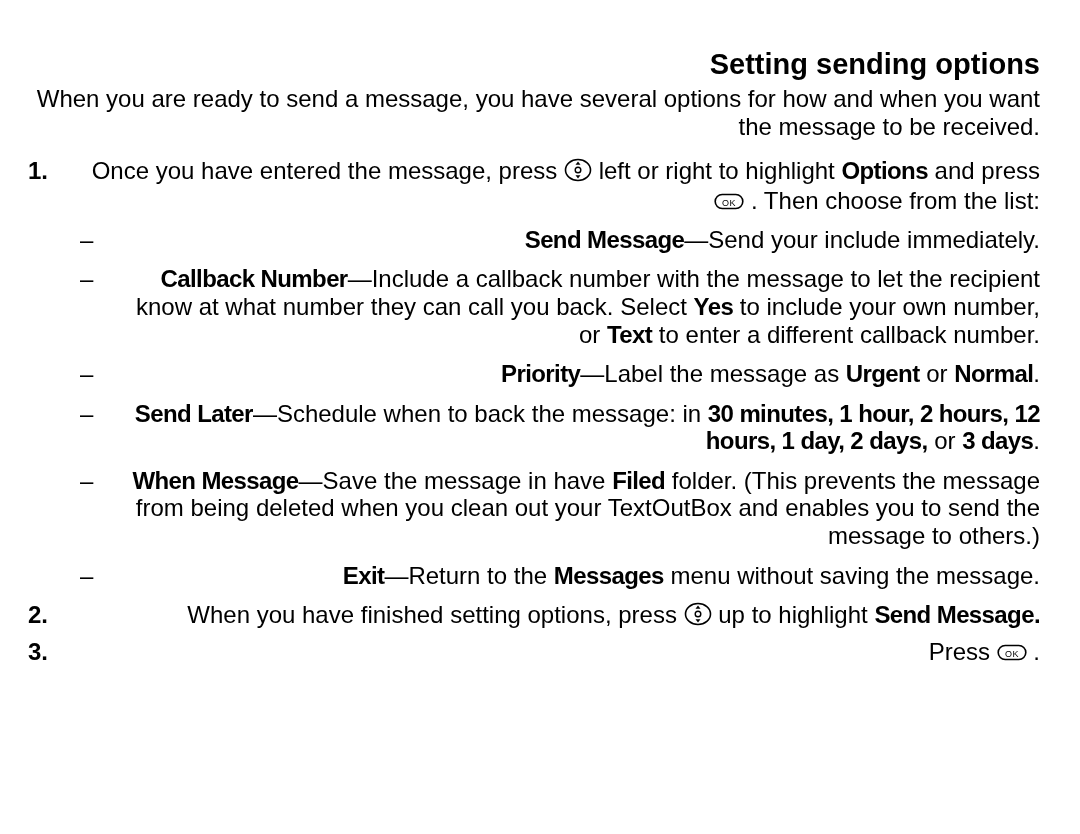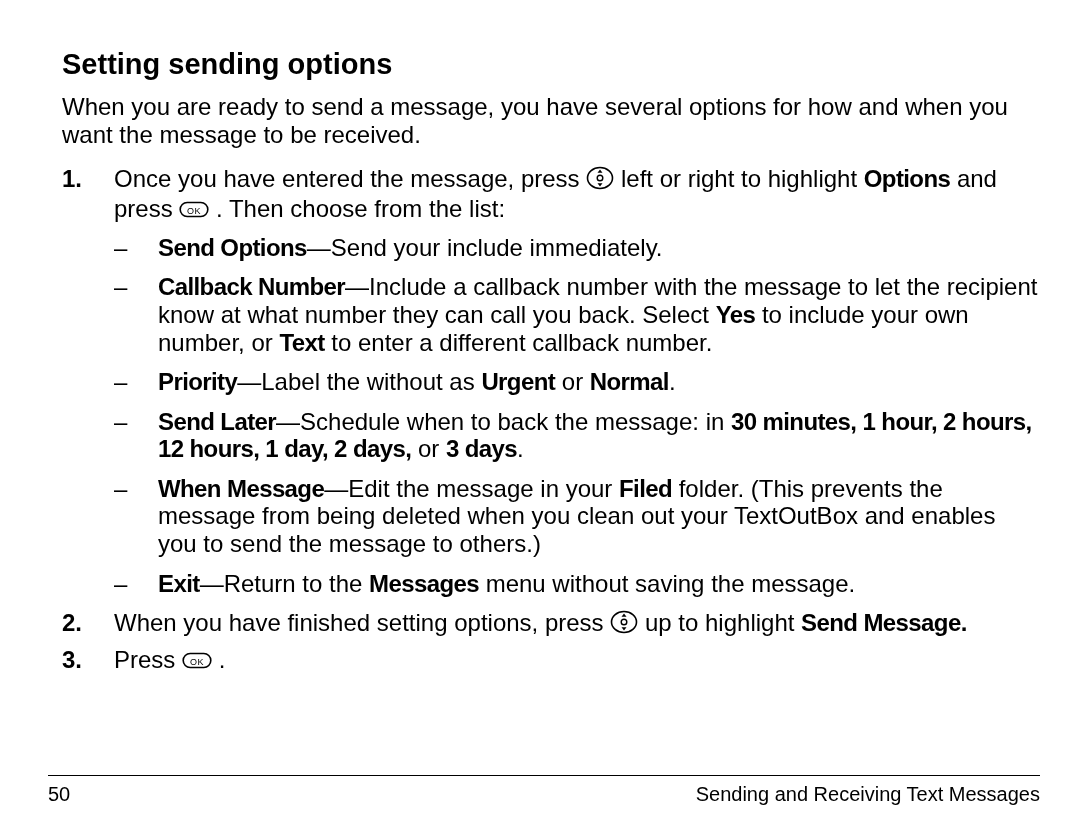--- a/index.html
+++ b/index.html
@@ -8,30 +8,31 @@
     background: #fff;
     color: #000;
     font-family: Helvetica, Arial, sans-serif;
     font-size: 24px;
     line-height: 1.15;
   }
   .page {
     box-sizing: border-box;
     width: 1080px;
     height: 834px;
-    padding: 48px 40px 0 62px;
+    padding: 48px 40px 0 28px;
     position: relative;
+    text-align: right;
   }
   h2.heading {
     font-size: 29px;
     font-weight: 700;
     margin: 0 0 4px 0;
   }
   .intro {
-    margin: 12px 0 16px 0;
+    margin: 4px 0 16px 0;
   }
   ol.main {
     list-style: none;
     padding: 0;
     margin: 0;
   }
   ol.main > li {
     position: relative;
     padding-left: 52px;
     margin-bottom: 6px;
@@ -125,37 +126,37 @@
       <span class="bsans">Options</span>
       <span> and press </span>
       <span class="icon-ok"><svg width="30" height="21">
             <use href="#ok-key"></use>
           </svg></span>
       <span>. Then choose from the list:</span>
 
       <ul class="sub">
         <li>
           <span class="dash">–</span>
-          <span class="bsans">Send Options</span><span>—Send your include immediately.</span>
+          <span class="bsans">Send Message</span><span>—Send your include immediately.</span>
         </li>
         <li>
           <span class="dash">–</span>
           <span class="bsans">Callback Number</span><span>—Include a callback number with the message to let the recipient know at what number they can call you back. Select </span><span class="bsans">Yes</span><span> to include your own number, or </span><span class="bsans">Text</span><span> to enter a different callback number.</span>
         </li>
         <li>
           <span class="dash">–</span>
-          <span class="bsans">Priority</span><span>—Label the without as </span><span class="bsans">Urgent</span><span> or </span><span class="bsans">Normal</span><span>.</span>
+          <span class="bsans">Priority</span><span>—Label the message as </span><span class="bsans">Urgent</span><span> or </span><span class="bsans">Normal</span><span>.</span>
         </li>
         <li>
           <span class="dash">–</span>
           <span class="bsans">Send Later</span><span>—Schedule when to back the message: in </span><span class="bsans">30 minutes, 1 hour, 2 hours, 12 hours, 1 day, 2 days,</span><span> or </span><span class="bsans">3 days</span><span>.</span>
         </li>
         <li>
           <span class="dash">–</span>
-          <span class="bsans">When Message</span><span>—Edit the message in your </span><span class="bsans">Filed</span><span> folder. (This prevents the message from being deleted when you clean out your TextOutBox and enables you to send the message to others.)</span>
+          <span class="bsans">When Message</span><span>—Save the message in have </span><span class="bsans">Filed</span><span> folder. (This prevents the message from being deleted when you clean out your TextOutBox and enables you to send the message to others.)</span>
         </li>
         <li>
           <span class="dash">–</span>
           <span class="bsans">Exit</span><span>—Return to the </span><span class="bsans">Messages</span><span> menu without saving the message.</span>
         </li>
       </ul>
     </li>
 
     <li>
       <span class="num">2.</span>
@@ -171,18 +172,14 @@
       <span class="num">3.</span>
       <span>Press </span>
       <span class="icon-ok"><svg width="30" height="21">
             <use href="#ok-key"></use>
           </svg></span>
       <span>.</span>
     </li>
 
   </ol>
 
-  <div class="footer">
-    <span class="pnum">50</span>
-    <span class="chap">Sending and Receiving Text Messages</span>
-  </div>
 
 </div>
 
 </body></html>

